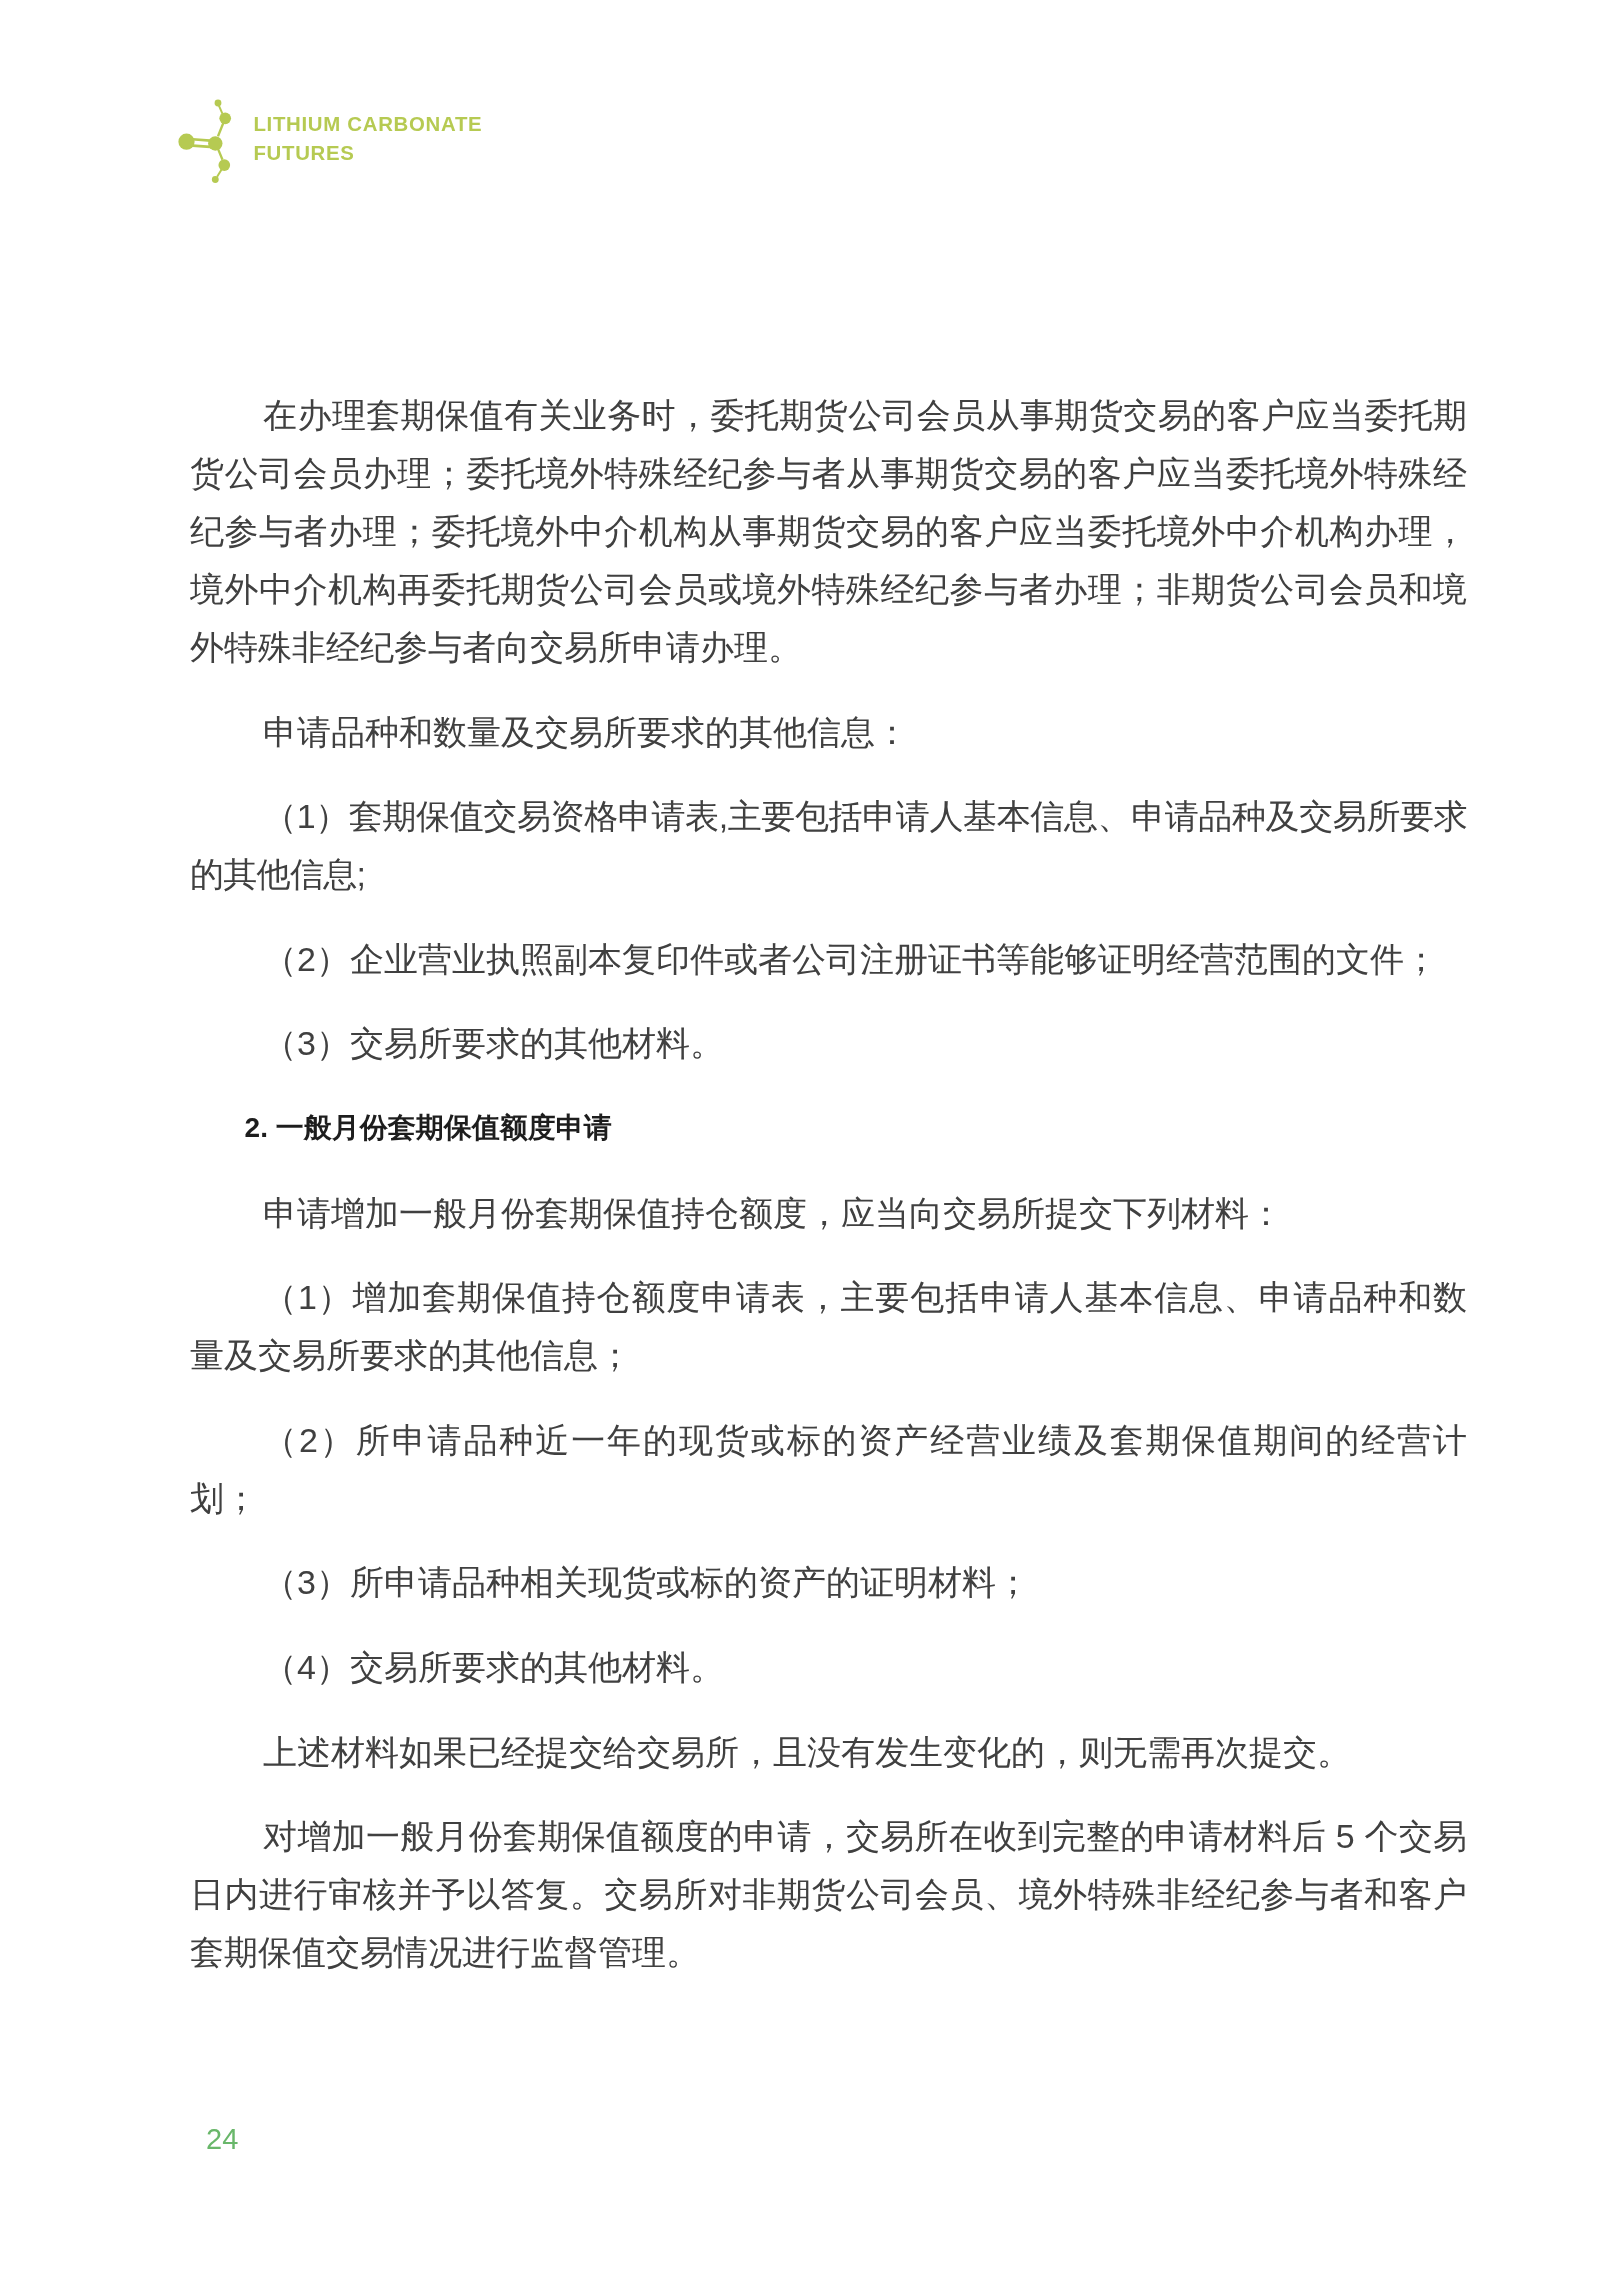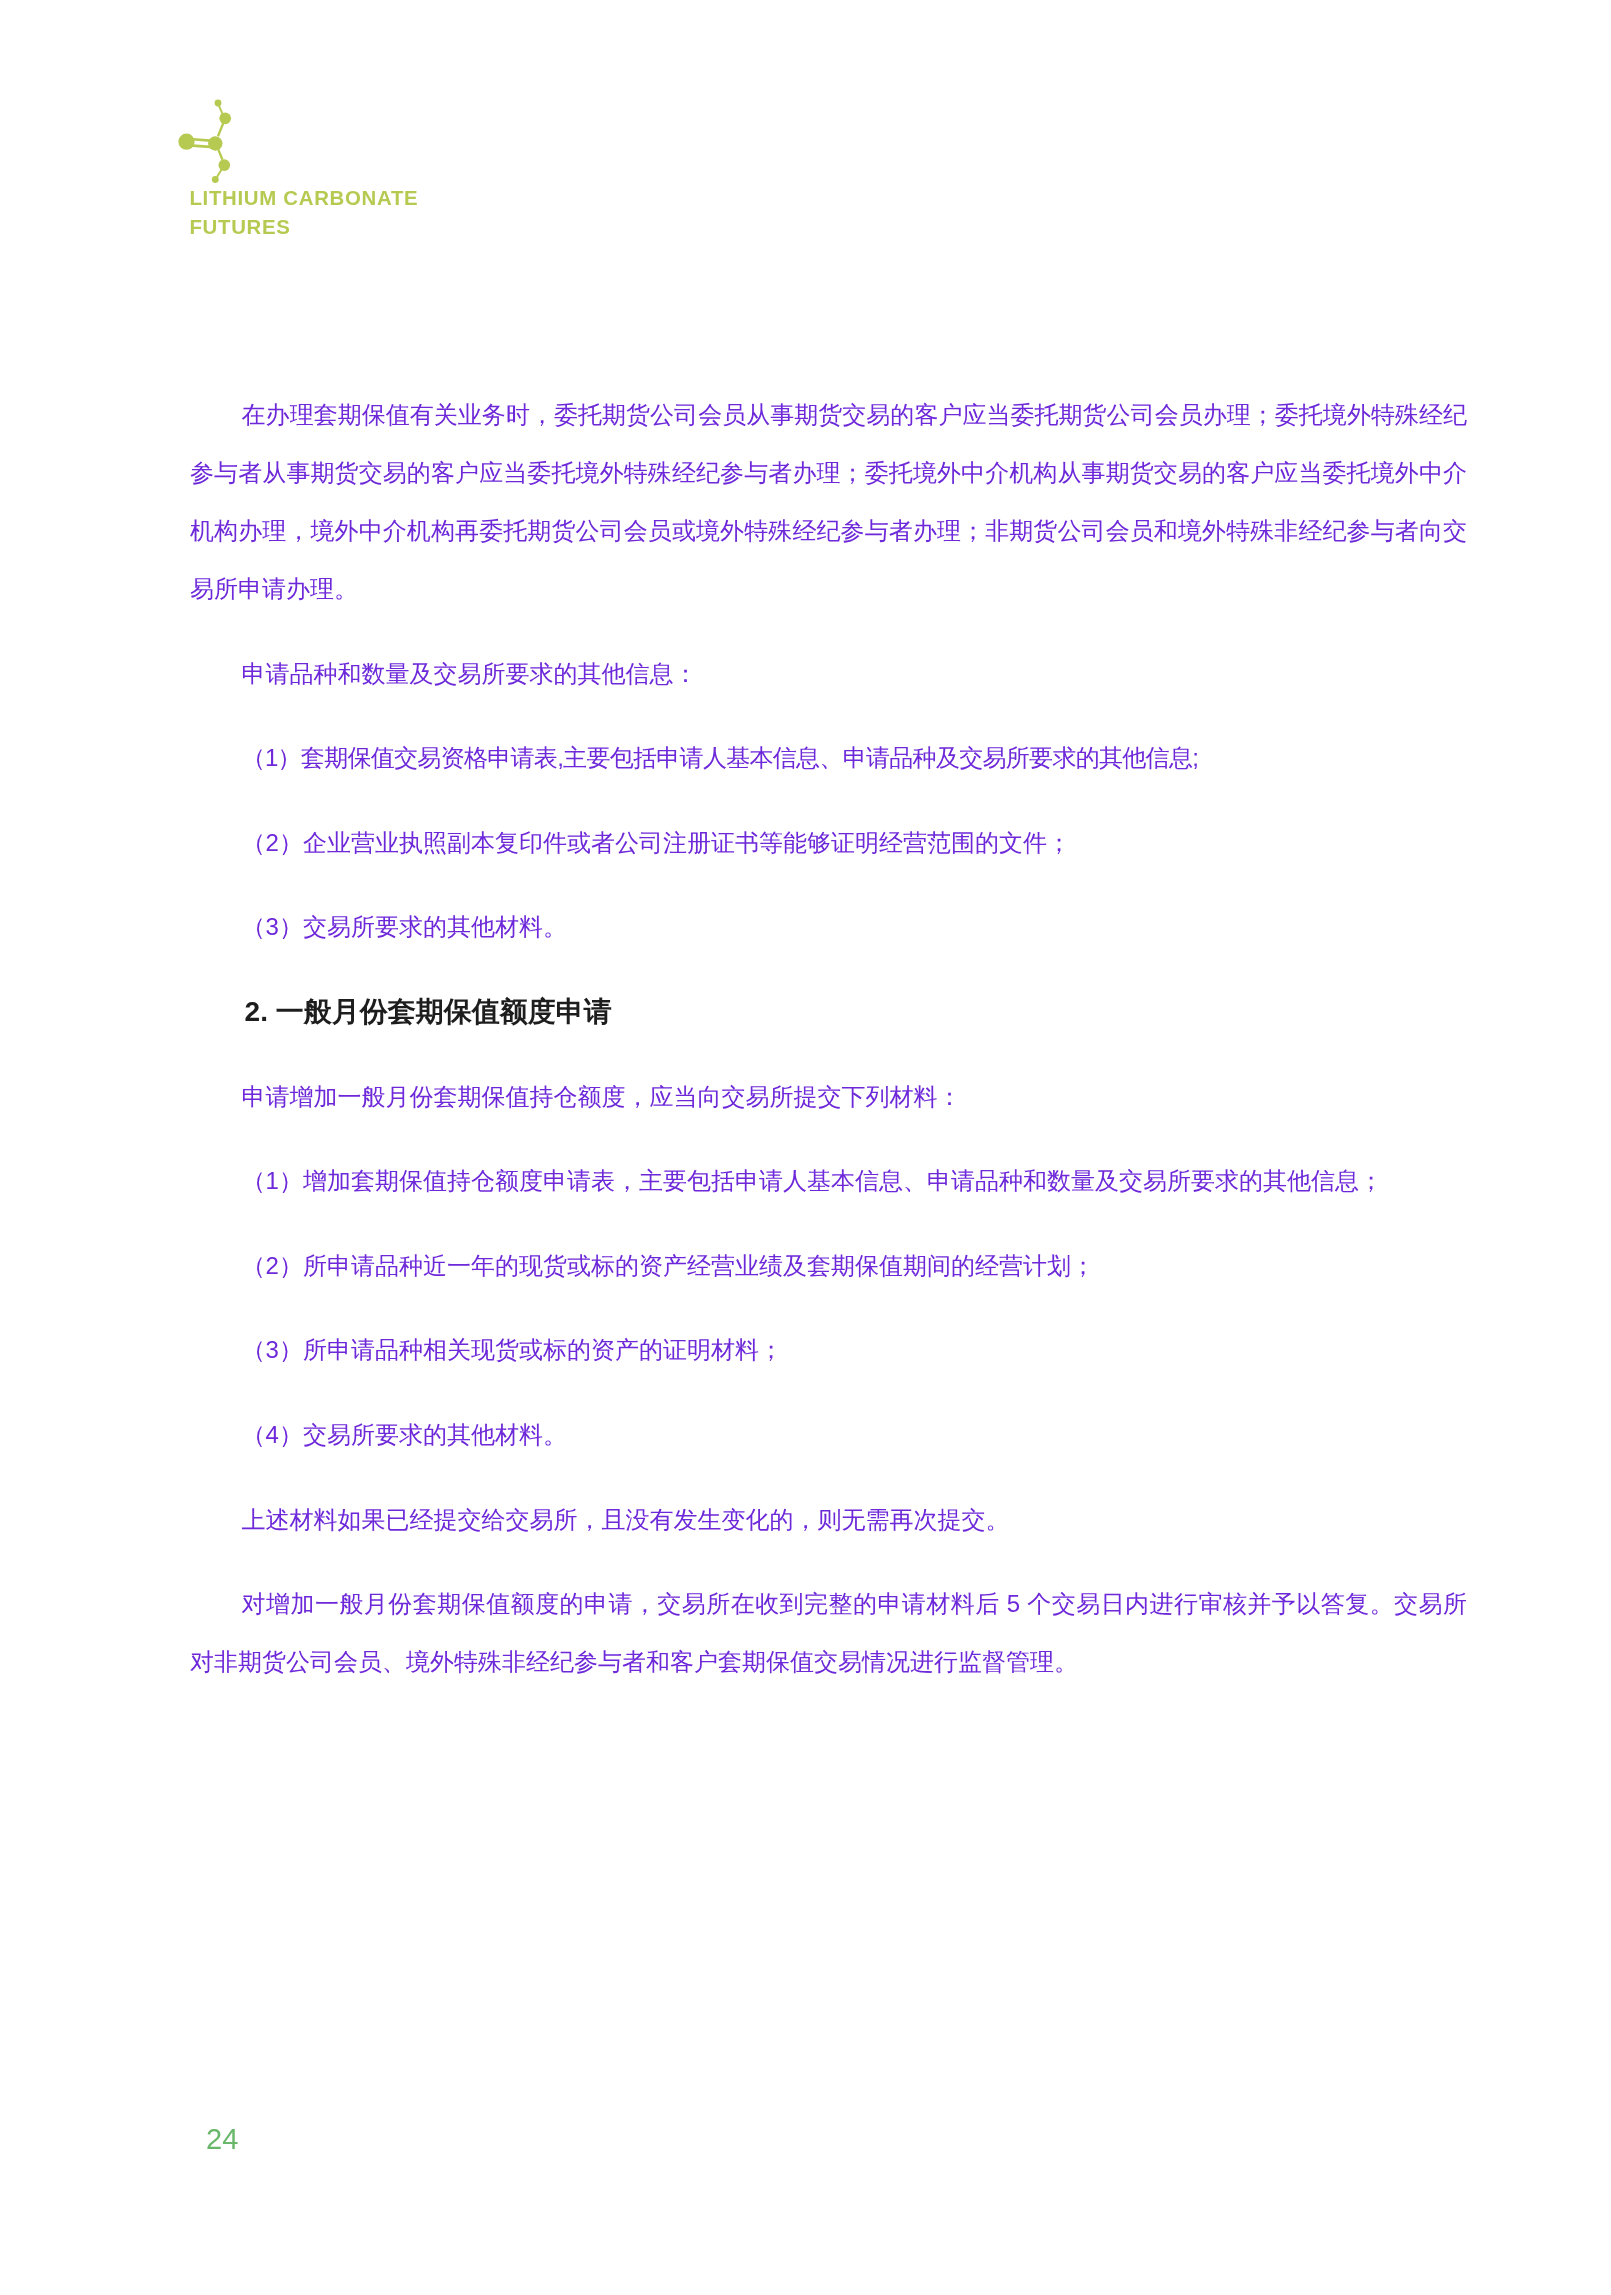--- a/index.html
+++ b/index.html
@@ -11,22 +11,21 @@
     overflow: hidden;
     font-family: "Liberation Sans", sans-serif;
   }
 
   
   .logo {
     position: absolute;
     left: 177px;
     top: 94px;
     display: flex;
-    align-items: flex-start;
-    flex-direction: column;
+    align-items: center;
   }
   .logo-icon { width: 64px; height: 90px; display: block; }
   .logo-text {
     margin-left: 12.4px;
     font-size: 20.4px;
     line-height: 29px;
     font-weight: bold;
     letter-spacing: 0.7px;
   }
 
@@ -39,23 +38,23 @@
   }
   .heading {
     font-size: 28px;
     line-height: 58px;
     font-weight: bold;
     color: #1d1d1d;
     text-indent: 1.95em;
     margin: 0 0 26.6px 0;
   }
   .body-text {
-    font-size: 24px;
+    font-size: 34px;
     line-height: 58px;
-    color: #6d28d9;
+    color: #404040;
     text-indent: 2.15em;
     text-align: justify;
     margin: 0 0 26.6px 0;
   }
   .tight { letter-spacing: -0.7px; }
 
   
   .page-number {
     position: absolute;
     left: 206px;

